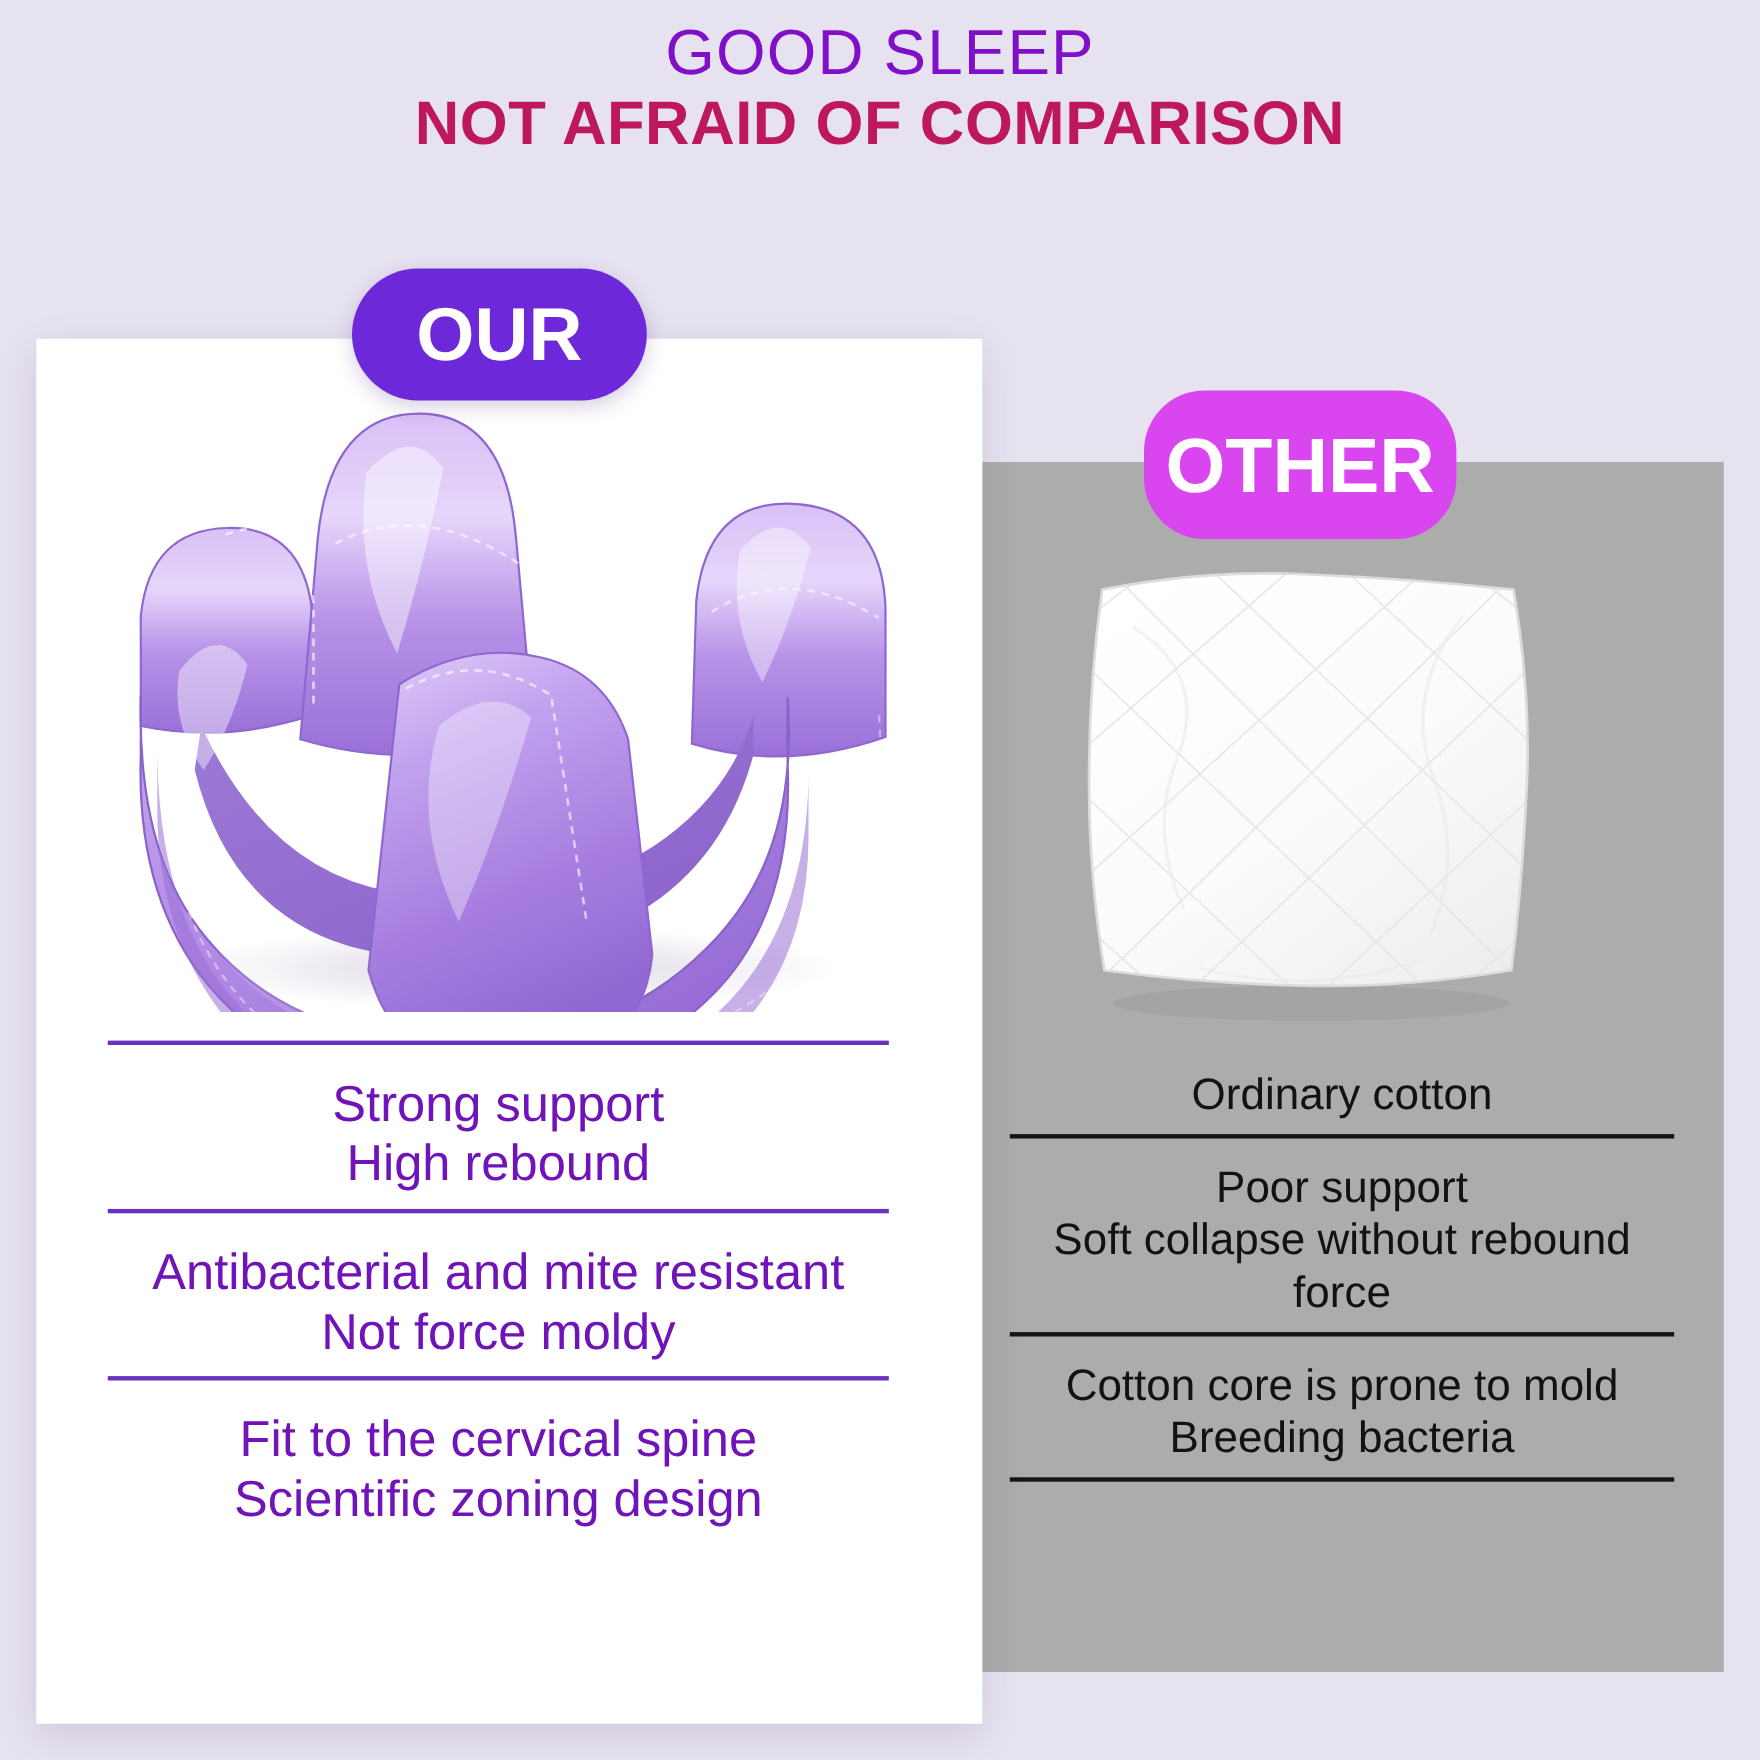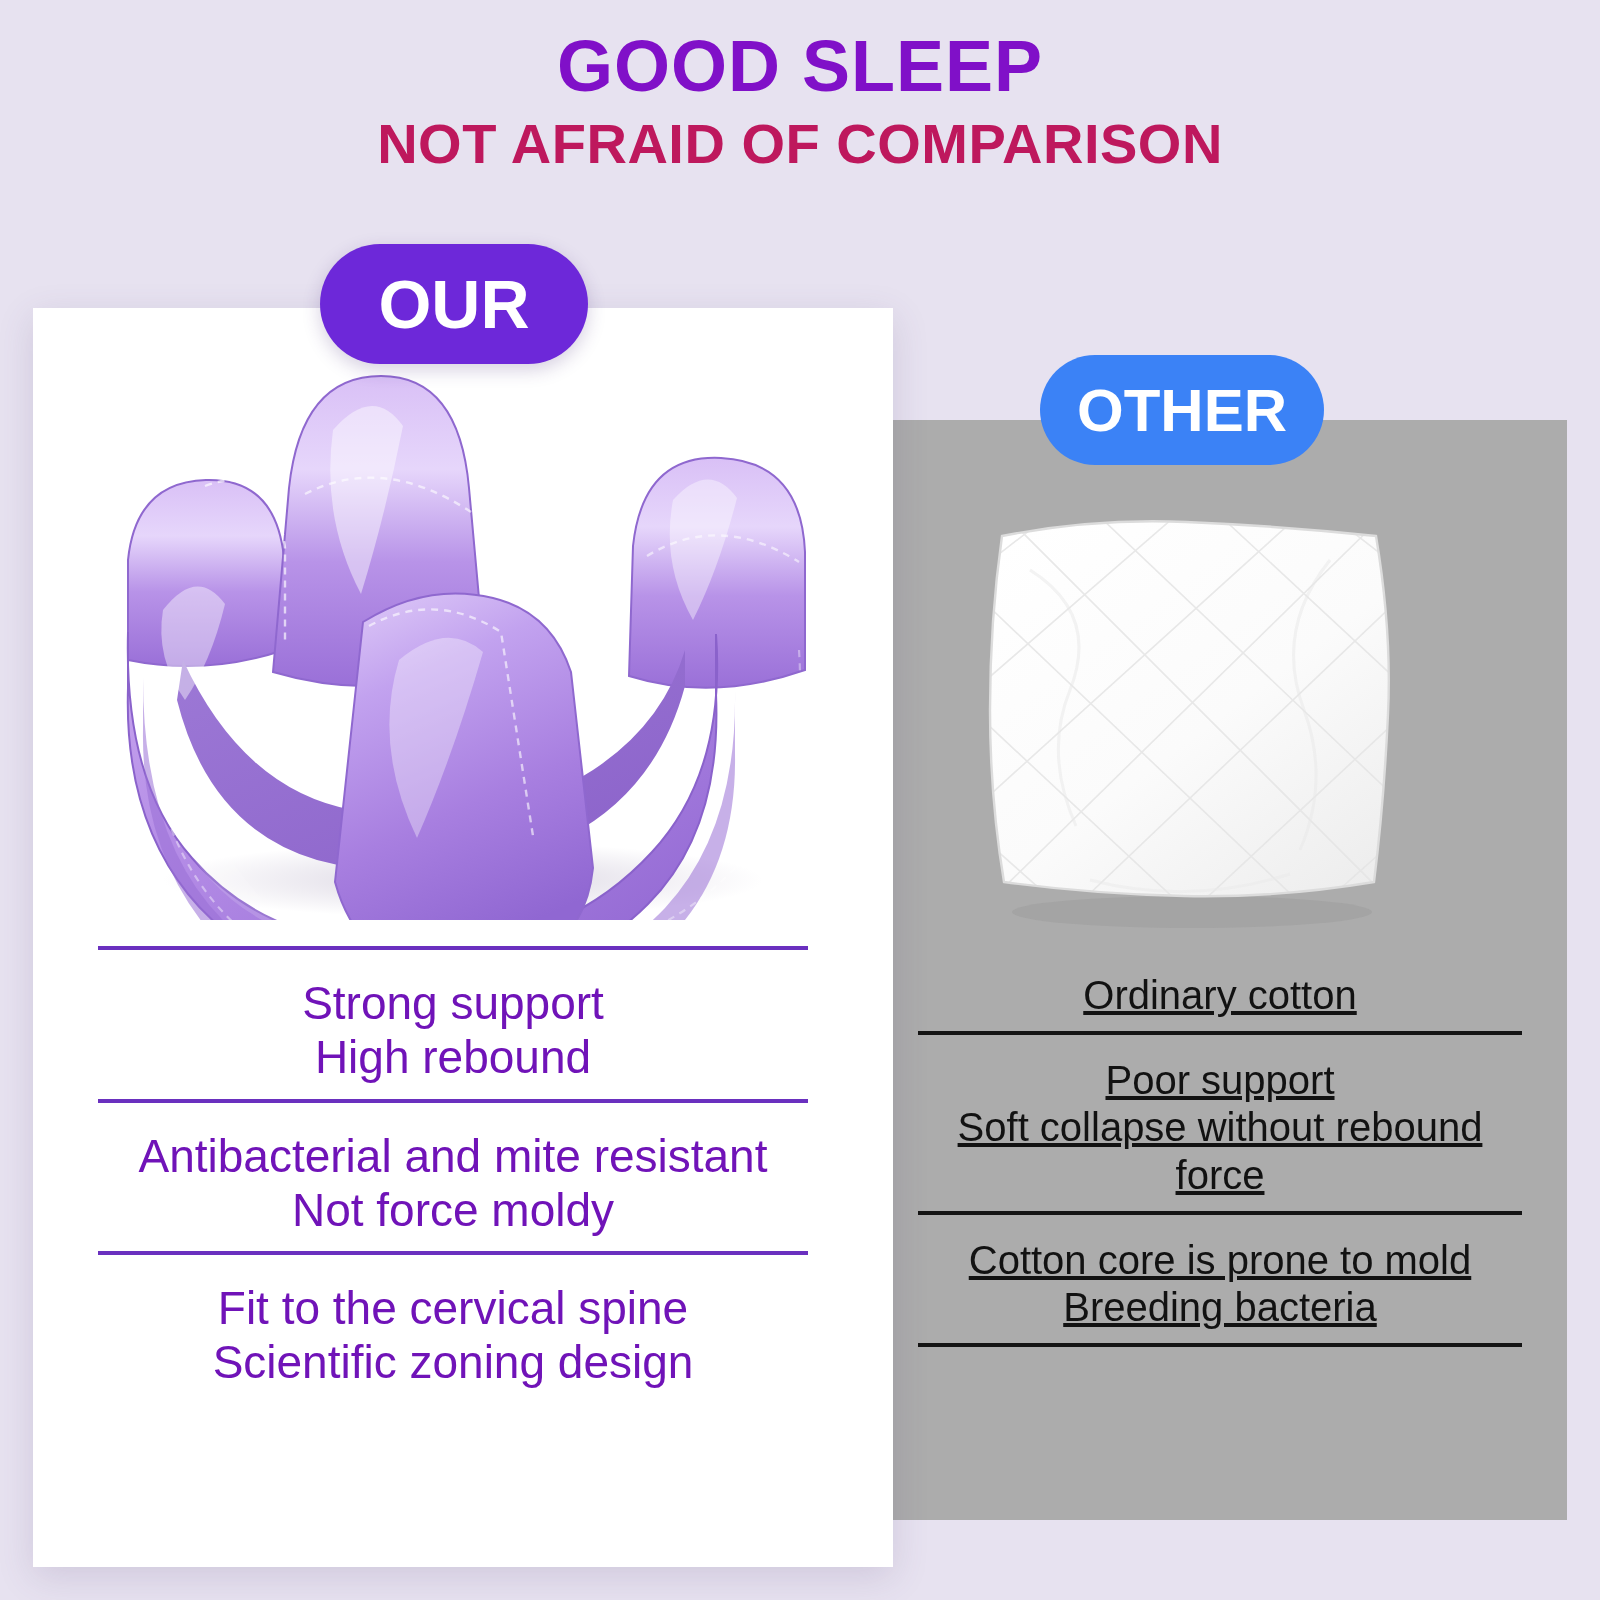--- a/index.html
+++ b/index.html
@@ -10,22 +10,22 @@
     overflow:hidden;
     position:relative;
   }
   .stage{position:absolute;inset:0;}
 
   
   .header{
     position:absolute;left:0;top:18px;width:1600px;text-align:center;
   }
   .title{
-    font-size:72px;font-weight:bold;color:#8010c8;
-    letter-spacing:1px;line-height:1.02;margin:12px;
+    font-size:58px;font-weight:normal;color:#8010c8;
+    letter-spacing:1px;line-height:1.02;margin:0;
   }
   .subtitle{
     font-size:56px;font-weight:bold;color:#be185d;
     letter-spacing:.5px;line-height:1.05;margin:6px 0 0 0;
   }
 
   
   .card-our{
     position:absolute;left:33px;top:308px;width:860px;height:1259px;
     background:#ffffff;
@@ -42,22 +42,22 @@
   .badge{
     position:absolute;display:flex;align-items:center;justify-content:center;
     color:#fff;font-weight:bold;z-index:6;
   }
   .badge-our{
     left:320px;top:244px;width:268px;height:120px;
     background:#6d28d9;border-radius:60px;font-size:68px;
     box-shadow:0 6px 18px rgba(70,40,120,.22);
   }
   .badge-other{
-    left:1040px;top:355px;width:284px;height:110px;
-    background:#3b82f6;border-radius:55px;font-size:60px;
+    left:1040px;top:355px;width:284px;height:135px;
+    background:#d946ef;border-radius:55px;font-size:70px;
   }
 
   
   .img-our{
     position:absolute;left:33px;top:360px;width:860px;height:560px;z-index:3;
   }
   .img-other{
     position:absolute;left:960px;top:480px;width:460px;height:460px;z-index:3;
   }
 
@@ -71,21 +71,21 @@
   .feat{
     text-align:center;
   }
   .feat-line{
     margin:0;line-height:1.18;
   }
   .features-our .feat-line{
     color:#7013b8;font-size:46px;
   }
   .features-other .feat-line{
-    color:#121212;font-size:40px;text-decoration:underline;
+    color:#121212;font-size:40px;
   }
   .divider-our{
     height:4px;background:#6a30bf;width:100%;
   }
   .divider-other{
     height:4px;background:#141414;width:100%;
   }
   .pad-our{padding:14px 0 26px 0;}
   .pad-other{padding:12px 0 22px 0;}
 </style>

